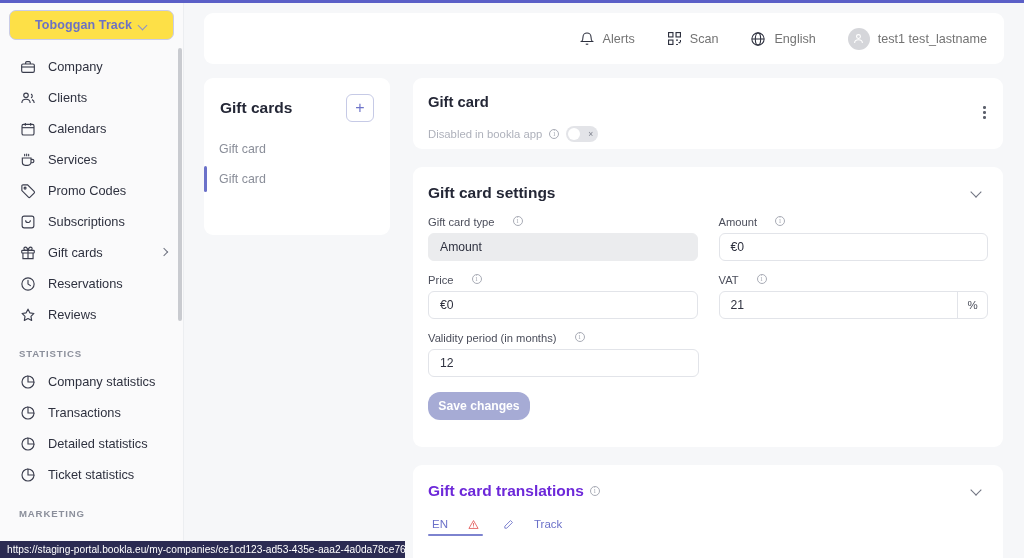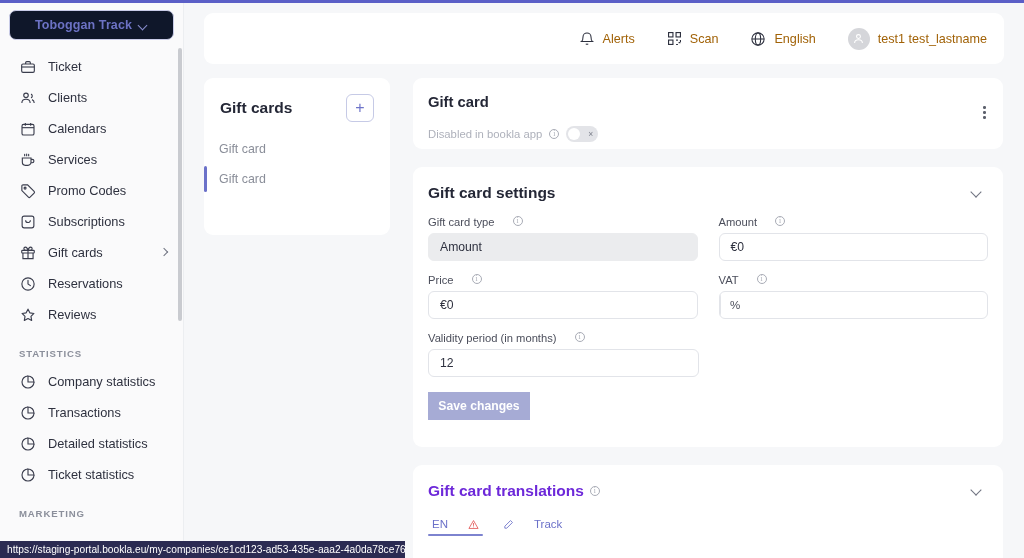--- a/index.html
+++ b/index.html
@@ -22,21 +22,21 @@
     position: absolute; top: 3px; left: 0; width: 184px; height: 555px;
     background: #fafafb;
     border-right: 1px solid #eceef1;
     overflow: hidden;
   }
   .company-select {
     margin: 7px 9px 0 9px;
     height: 30px;
     border: 1px solid #c9cce8;
     border-radius: 7px;
-    background: #0f172a;
+    background: #fde047;
     display: flex; align-items: center; justify-content: center;
     gap: 7px;
     cursor: pointer;
   }
   .company-select .cs-label {
     font-size: 12.5px; font-weight: bold; color: #6c72c4; letter-spacing: .1px;
   }
   .chev-sm {
     width: 9px; height: 9px; position: relative; display: inline-block;
   }
@@ -83,21 +83,21 @@
   .header {
     position: absolute; top: 13px; left: 204px; width: 800px; height: 51px;
     background: #ffffff; border-radius: 9px;
     display: flex; align-items: center; justify-content: flex-end;
     padding-right: 17px; gap: 0px;
   }
   .hdr-item {
     display: flex; align-items: center; gap: 8px;
     margin-left: 32px; cursor: pointer;
   }
-  .hdr-item .hlbl { font-size: 12.6px; color: #a16207; }
+  .hdr-item .hlbl { font-size: 12.6px; color: #737373; }
   .avatar {
     width: 22px; height: 22px; border-radius: 50%;
     background: #d5d6da; display: flex; align-items: center; justify-content: center;
     color: #ffffff;
   }
 
   
   .list-card {
     position: absolute; top: 78px; left: 204px; width: 186px; height: 157px;
     background: #ffffff; border-radius: 9px;
@@ -189,21 +189,21 @@
     flex: 1; display: flex; align-items: center; padding: 0 11px;
     font-size: 12.2px; color: #2e313f;
   }
   .input-suffix-wrap .isuf {
     width: 30px; border-left: 1px solid #e2e4e9;
     display: flex; align-items: center; justify-content: center;
     font-size: 11.5px; color: #4b4e5b;
   }
   .save-btn {
     margin: 15px 0 0 15px; width: 102px; height: 28px;
-    background: #a6abd5; border-radius: 0; border: none;
+    background: #a6abd5; border-radius: 12px; border: none;
     display: flex; align-items: center; justify-content: center;
     font-size: 12.2px; font-weight: bold; color: #ffffff;
     font-family: "Liberation Sans", sans-serif; cursor: pointer;
   }
 
   
   .tr-head {
     display: flex; align-items: center; justify-content: space-between;
     padding: 17px 20px 0 15px;
   }
@@ -256,21 +256,21 @@
     <div class="nav">
 
       <div class="nav-item">
         <span class="ic">
           <svg width="16" height="16" viewBox="0 0 24 24" fill="none" stroke="currentColor" stroke-width="1.7">
             <rect x="2.5" y="7.5" width="19" height="12.5" rx="2"></rect>
               <path d="M8.5 7.5V5.5a1.6 1.6 0 0 1 1.6-1.6h3.8a1.6 1.6 0 0 1 1.6 1.6v2"></path>
               <path d="M2.5 12h19"></path>
           </svg>
         </span>
-        <span class="lbl">Ticket</span>
+        <span class="lbl">Company</span>
       </div>
 
       <div class="nav-item">
         <span class="ic">
           <svg width="16" height="16" viewBox="0 0 24 24" fill="none" stroke="currentColor" stroke-width="1.7">
             <circle cx="9" cy="8" r="3.4"></circle>
               <path d="M2.8 19.5c0-3.4 2.8-5.6 6.2-5.6s6.2 2.2 6.2 5.6"></path>
               <path d="M16.5 6.2a3 3 0 0 1 0 5.6"></path>
               <path d="M18 14.4c2 .7 3.3 2.5 3.3 5.1"></path>
           </svg>
@@ -513,20 +513,21 @@
             <span class="info">i</span>
           </div>
           <div class="input">€0</div>
         </div>
         <div class="fcol">
           <div class="flabel">
             <span>VAT</span>
             <span class="info">i</span>
           </div>
           <div class="input-suffix-wrap">
+            <span class="ival">21</span>
             <span class="isuf">%</span>
           </div>
         </div>
       </div>
 
       <div class="frow">
         <div class="fcol">
           <div class="flabel">
             <span>Validity period (in months)</span>
             <span class="info">i</span>

